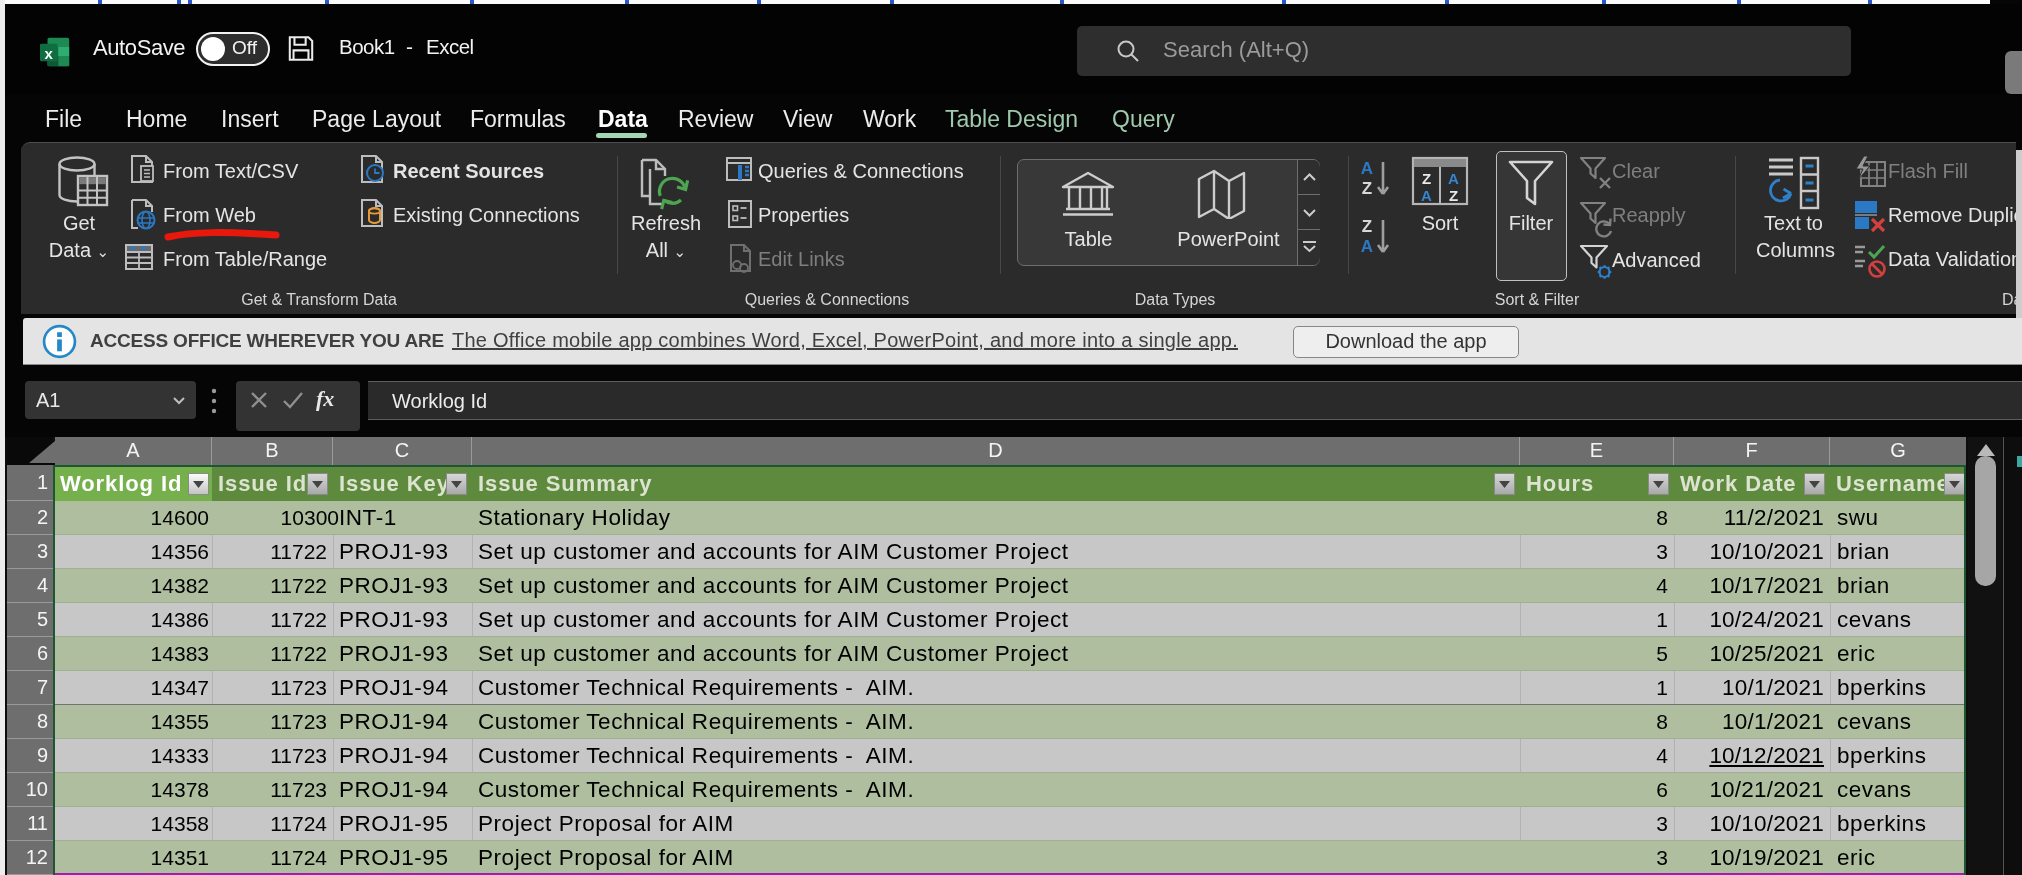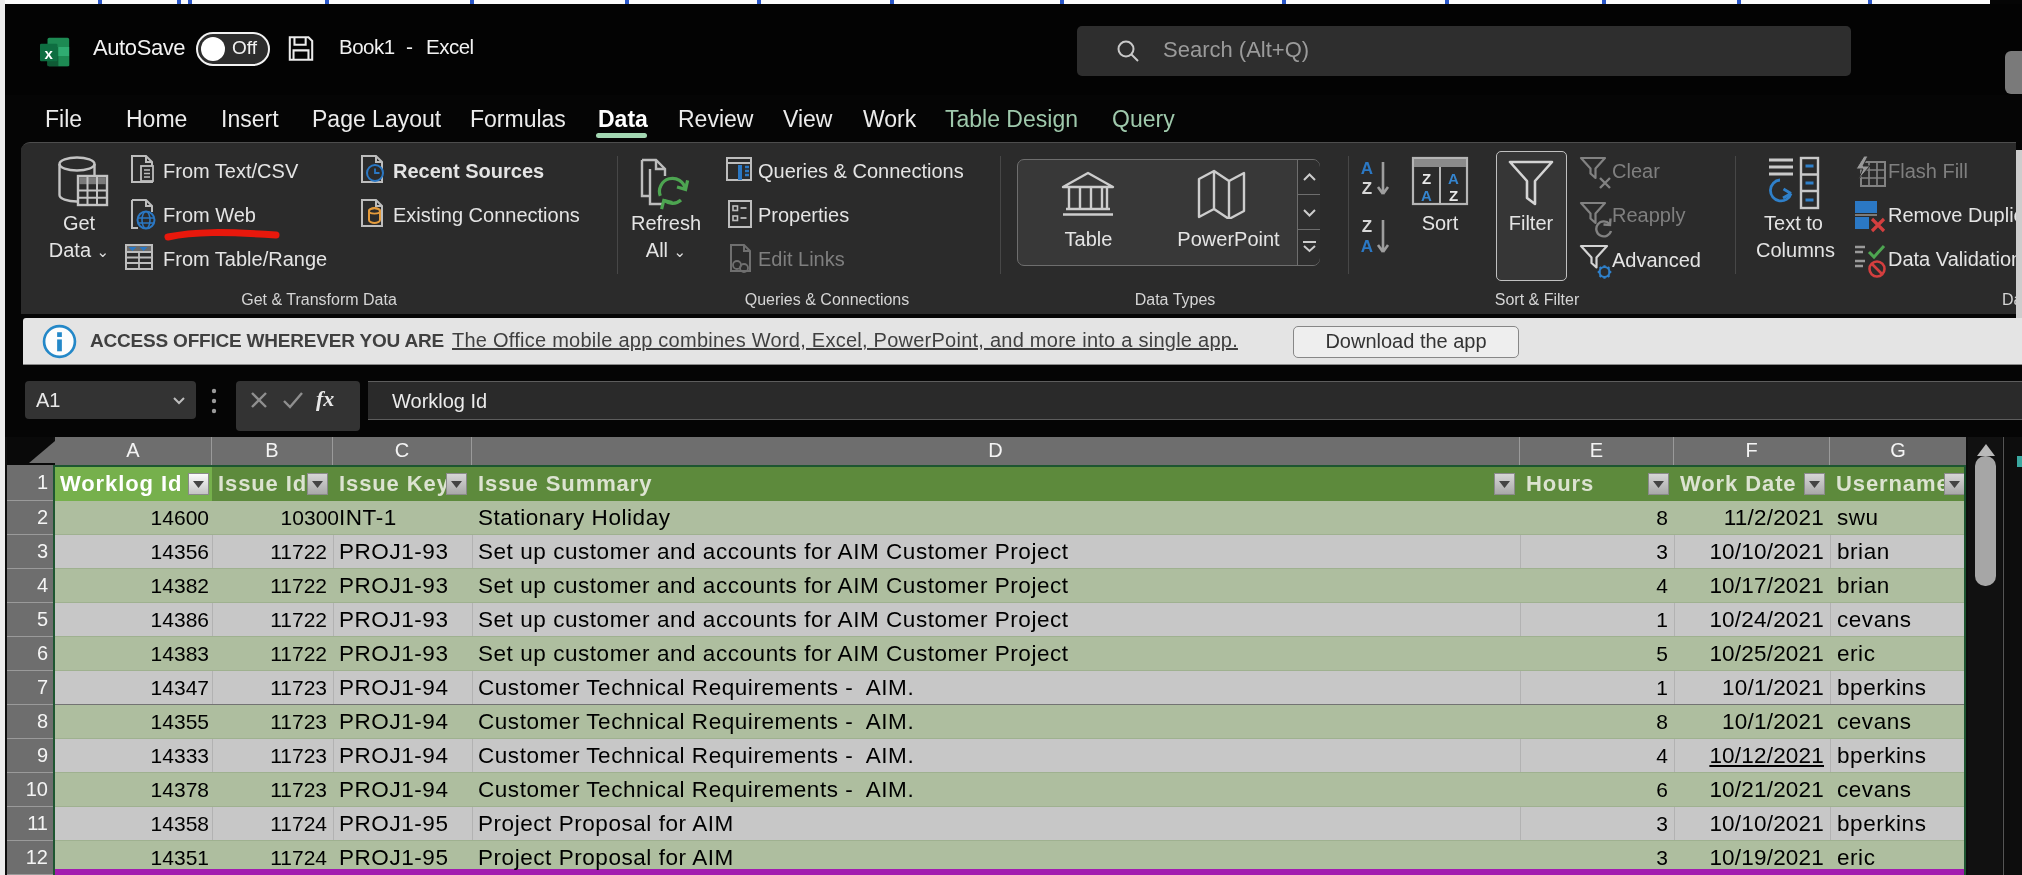--- a/index.html
+++ b/index.html
@@ -559,21 +559,21 @@
         <div class="abs" style="left:1619px;top:0;width:1px;height:33px;background:#b2b2b2;"></div>
         <div class="abs" style="left:1775px;top:0;width:1px;height:33px;background:#b2b2b2;"></div>
       <div class="abs cell num" style="left:0;top:0;width:154px;">14358</div>
       <div class="abs cell num" style="left:157px;top:0;width:115px;">11724</div>
       <div class="abs cell" style="left:284px;top:0;width:133px;">PROJ1-95</div>
       <div class="abs cell" style="left:423px;top:0;width:1042px;">Project Proposal for AIM</div>
       <div class="abs cell num" style="left:1465px;top:0;width:148px;">3</div>
       <div class="abs cell num date" style="left:1619px;top:0;width:150px;">10/10/2021</div>
       <div class="abs cell" style="left:1782px;top:0;width:173px;">bperkins</div>
     </div>
-    <div class="abs trow green" style="top:404px;border-bottom:6px solid #a21caf;">
+    <div class="abs trow green" style="top:404px;border-bottom:2px solid #a21caf;">
       <div class="abs cell num" style="left:0;top:0;width:154px;">14351</div>
       <div class="abs cell num" style="left:157px;top:0;width:115px;">11724</div>
       <div class="abs cell" style="left:284px;top:0;width:133px;">PROJ1-95</div>
       <div class="abs cell" style="left:423px;top:0;width:1042px;">Project Proposal for AIM</div>
       <div class="abs cell num" style="left:1465px;top:0;width:148px;">3</div>
       <div class="abs cell num date" style="left:1619px;top:0;width:150px;">10/19/2021</div>
       <div class="abs cell" style="left:1782px;top:0;width:173px;">eric</div>
     </div>
     <div class="abs" style="left:1959px;top:28px;width:2px;height:410px;background:#1e5631;"></div>
 

